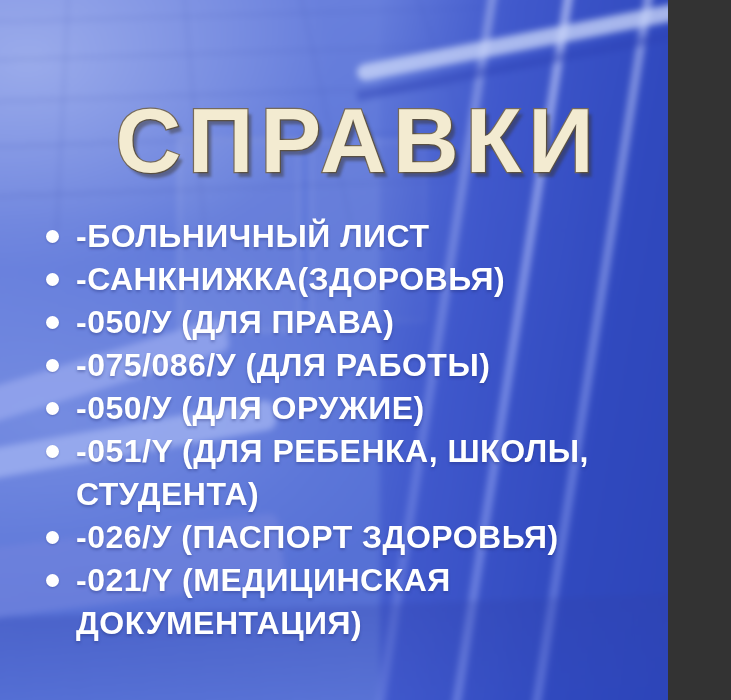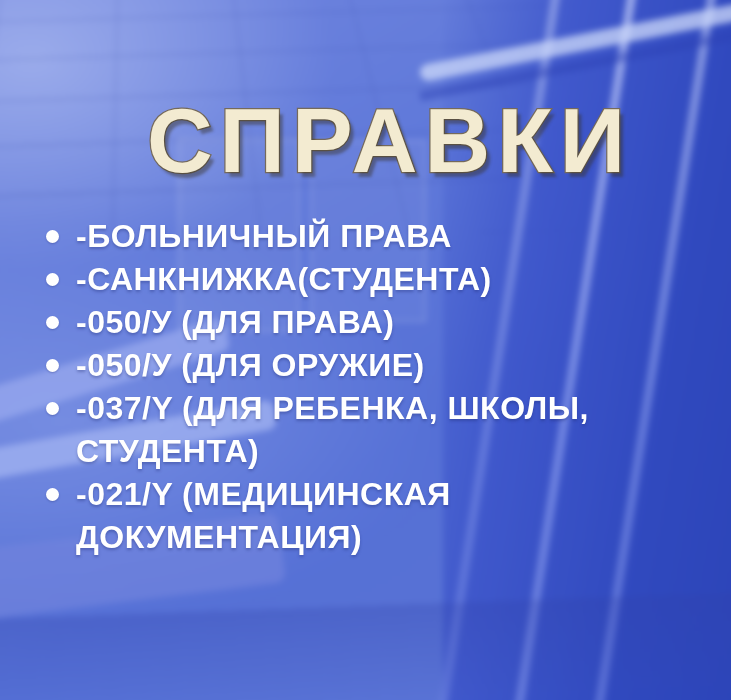--- a/index.html
+++ b/index.html
@@ -1,17 +1,17 @@
 <!DOCTYPE html>
 <html><head>
 <meta charset="utf-8">
 <style>
   html,body { margin:0; padding:0; background:#333; }
   .poster {
-    position:relative; width:731px; height:700px; overflow:hidden;
+    position:relative; width:668px; height:700px; overflow:hidden;
     background:#5872d6;
     font-family:"Liberation Sans", sans-serif;
   }
   
   .bg { position:absolute; inset:-12px; filter:blur(3px); }
   .bg-base { position:absolute; inset:0;
     background:
       radial-gradient(ellipse 430px 300px at 6% 10%, rgba(190,203,245,.55), rgba(190,203,245,0) 70%),
       radial-gradient(ellipse 520px 280px at 10% 60%, rgba(162,180,241,.35), rgba(162,180,241,0) 72%),
       linear-gradient(150deg, #7488e0 0%, #617ada 32%, #5570d6 60%, #5b74d4 100%);
@@ -85,38 +85,46 @@
     <div class="furn f3"></div>
     <div class="floorband"></div>
   </div>
 
   <div class="content">
     <h1 class="title">СПРАВКИ</h1>
 
     <ul class="list">
       <li class="item">
         <span class="dot"></span>
-        <span class="txt">-БОЛЬНИЧНЫЙ ПРАВА</span>
+        <span class="txt">-БОЛЬНИЧНЫЙ ЛИСТ</span>
       </li>
       <li class="item">
         <span class="dot"></span>
-        <span class="txt">-САНКНИЖКА(СТУДЕНТА)</span>
+        <span class="txt">-САНКНИЖКА(ЗДОРОВЬЯ)</span>
       </li>
       <li class="item">
         <span class="dot"></span>
         <span class="txt">-050/У (ДЛЯ ПРАВА)</span>
       </li>
       <li class="item">
         <span class="dot"></span>
+        <span class="txt">-075/086/У (ДЛЯ РАБОТЫ)</span>
+      </li>
+      <li class="item">
+        <span class="dot"></span>
         <span class="txt">-050/У (ДЛЯ ОРУЖИЕ)</span>
       </li>
       <li class="item">
         <span class="dot"></span>
-        <span class="txt">-037/Y (ДЛЯ РЕБЕНКА, ШКОЛЫ,
+        <span class="txt">-051/Y (ДЛЯ РЕБЕНКА, ШКОЛЫ,
 СТУДЕНТА)</span>
+      </li>
+      <li class="item">
+        <span class="dot"></span>
+        <span class="txt">-026/У (ПАСПОРТ ЗДОРОВЬЯ)</span>
       </li>
       <li class="item">
         <span class="dot"></span>
         <span class="txt">-021/Y (МЕДИЦИНСКАЯ
 ДОКУМЕНТАЦИЯ)</span>
       </li>
     </ul>
   </div>
 
 </div>

